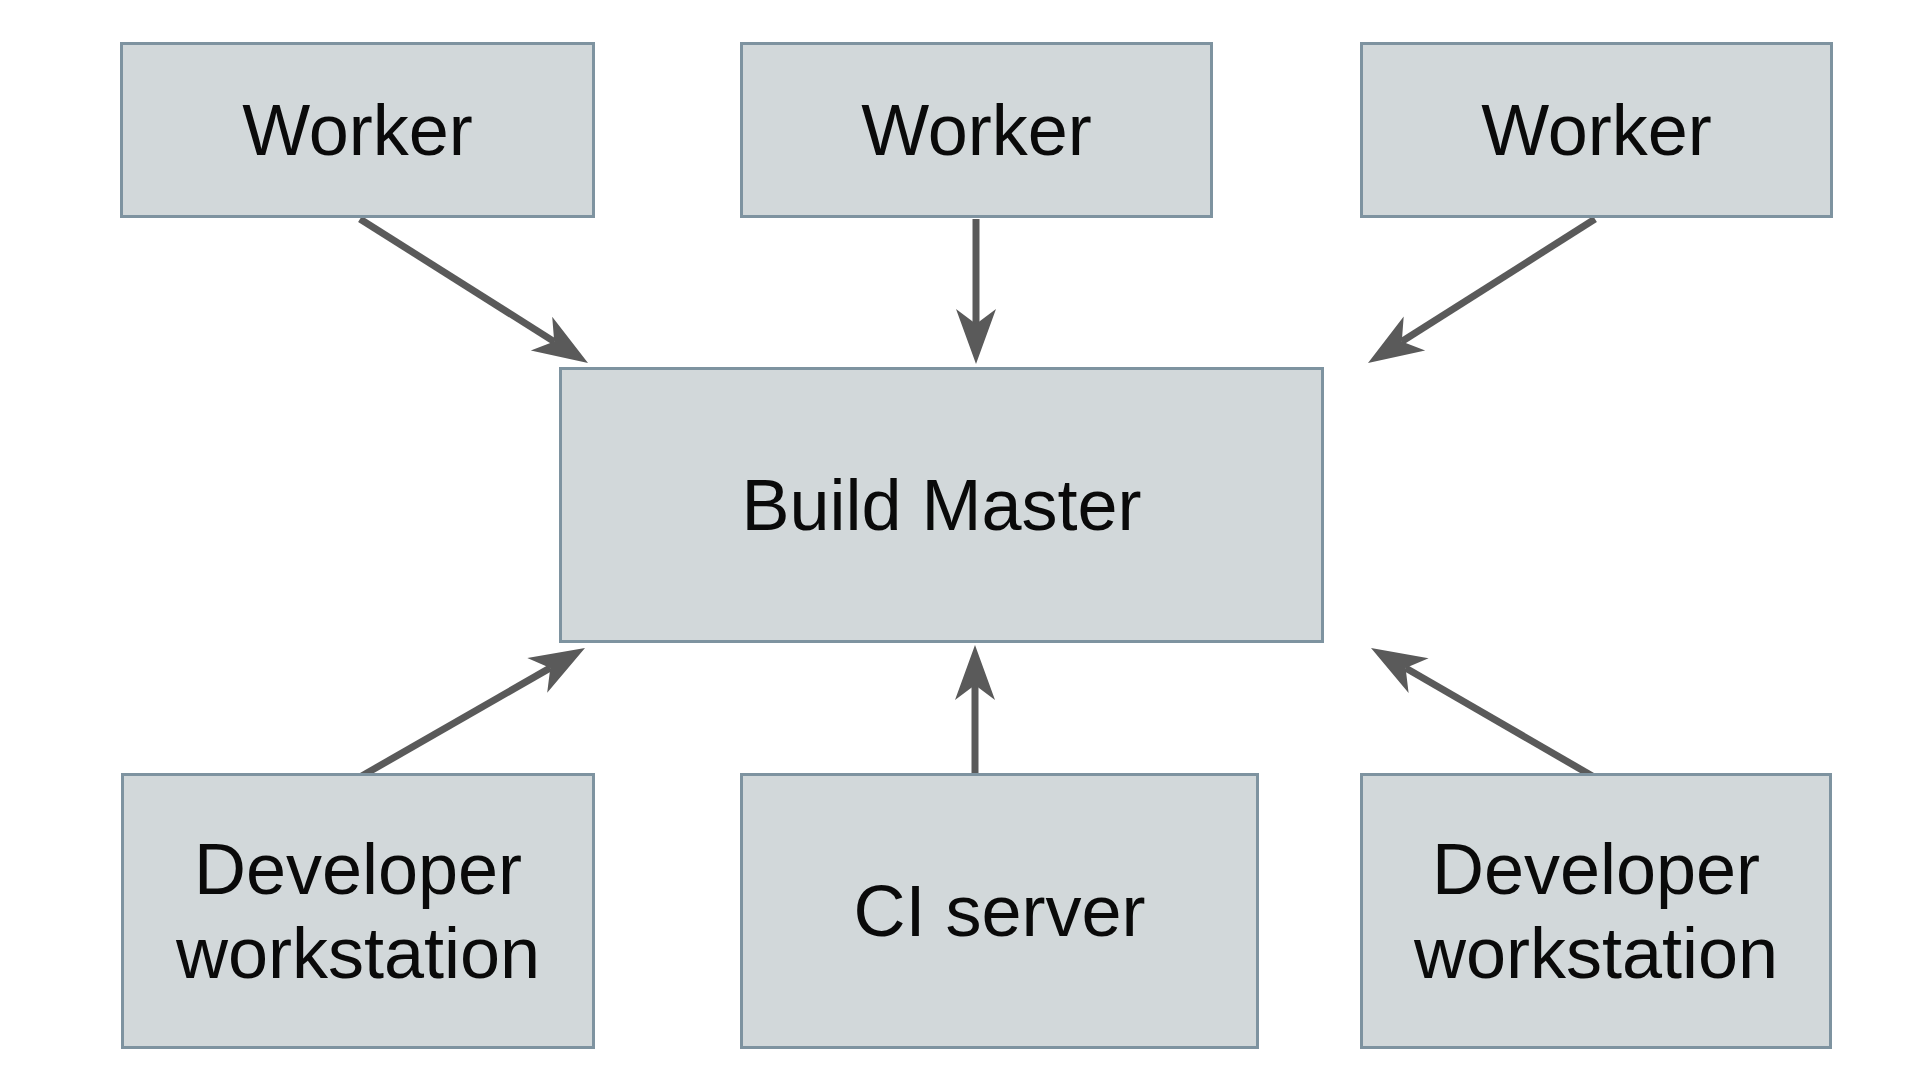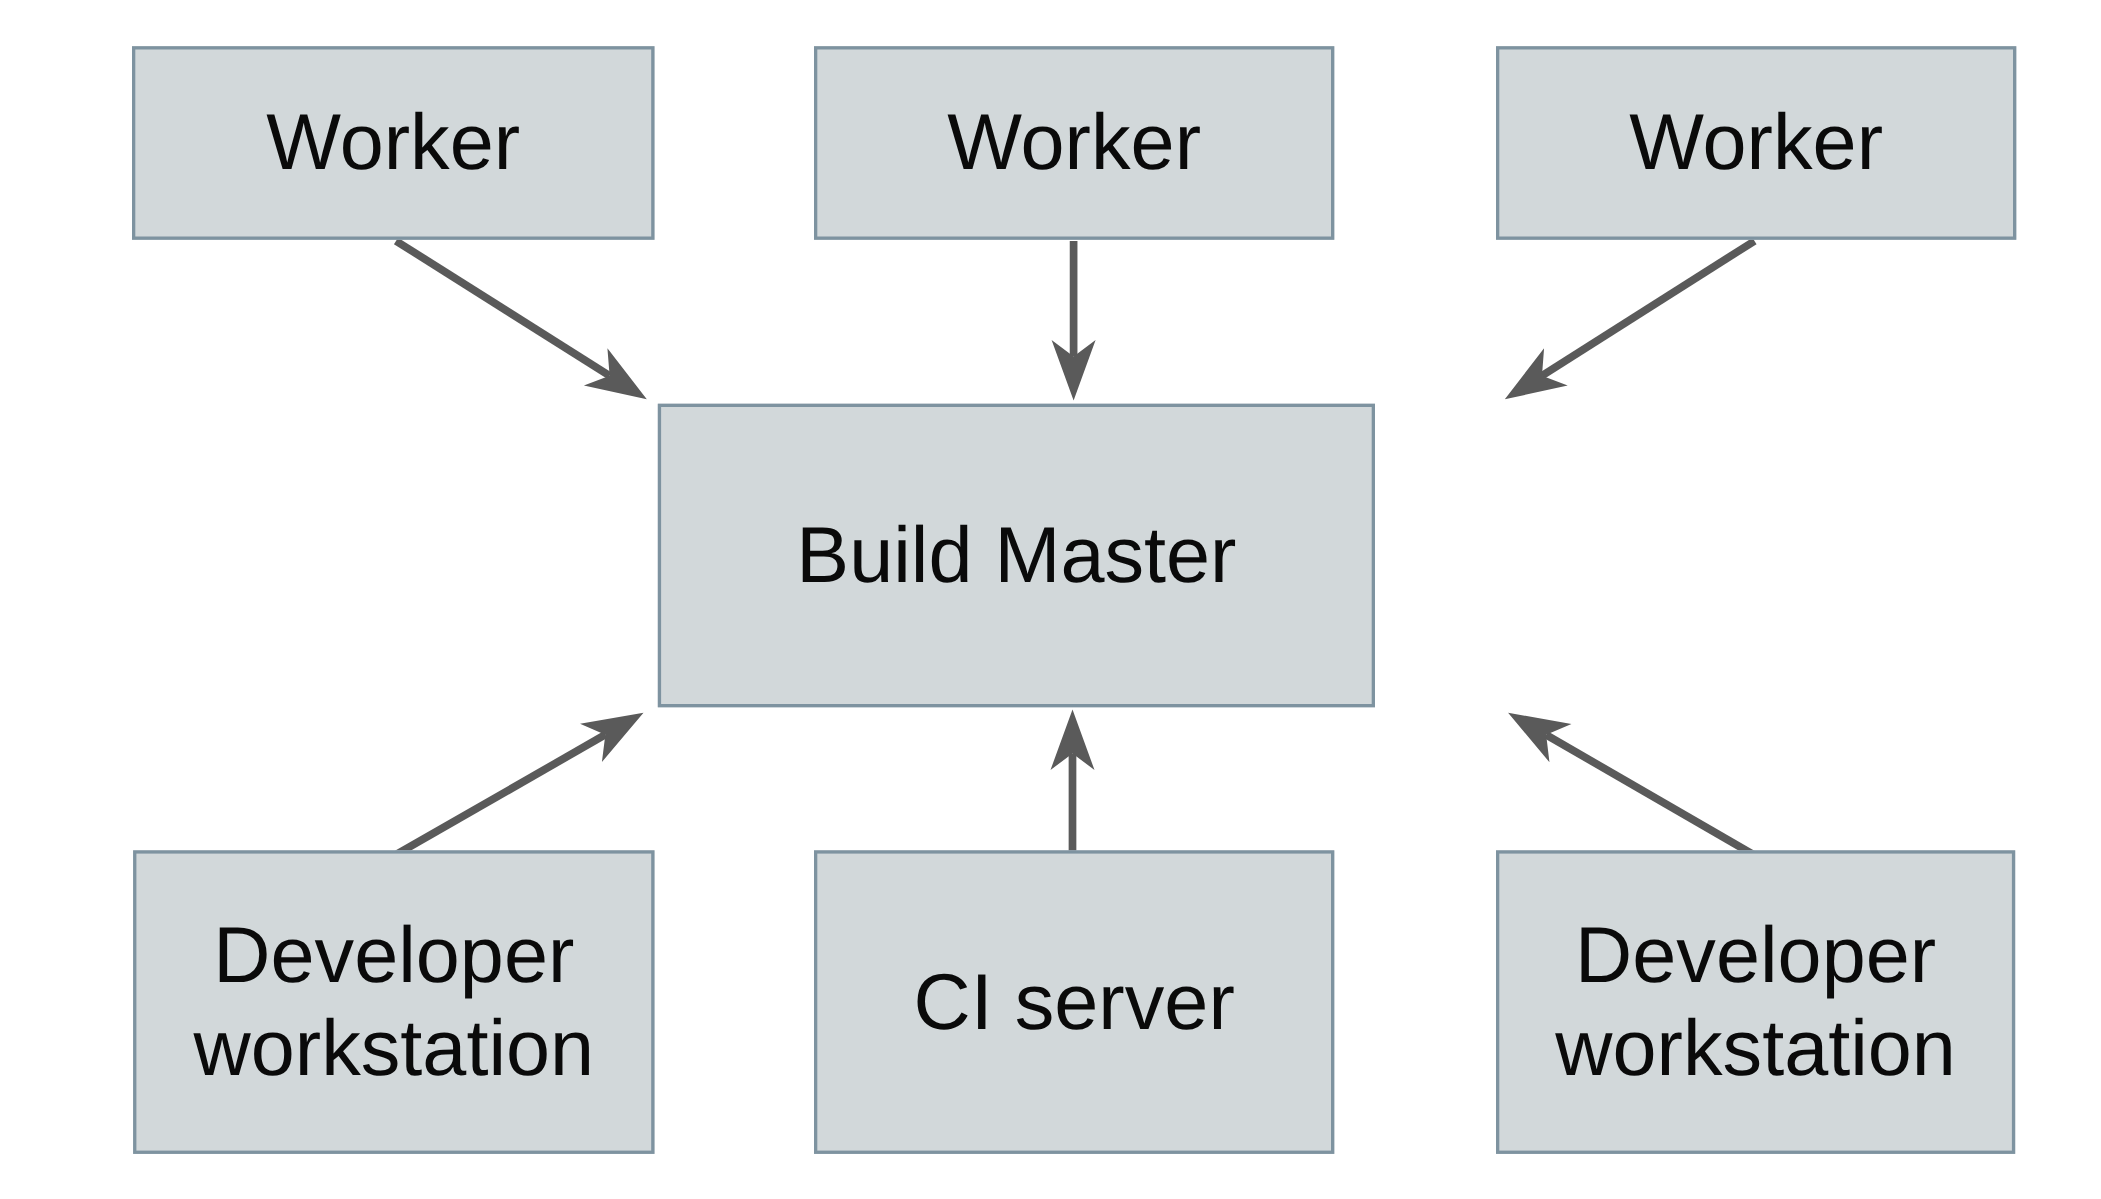--- a/index.html
+++ b/index.html
@@ -36,23 +36,23 @@
   .node-label {
     font-size: 72px;
     line-height: 1.17;
     color: var(--text, #0a0a0a);
     letter-spacing: 0;
   }
   
   .n-worker1      { left: 120px;  top: 42px;  width: 475px; height: 176px; }
   .n-worker2      { left: 740px;  top: 42px;  width: 473px; height: 176px; }
   .n-worker3      { left: 1360px; top: 42px;  width: 473px; height: 176px; }
-  .n-build-master { left: 598px;  top: 367px; width: 652px; height: 276px; }
+  .n-build-master { left: 559px;  top: 367px; width: 765px; height: 276px; }
   .n-dev1         { left: 121px;  top: 773px; width: 474px; height: 276px; }
-  .n-ci           { left: 740px;  top: 773px; width: 473px; height: 276px; }
+  .n-ci           { left: 740px;  top: 773px; width: 519px; height: 276px; }
   .n-dev2         { left: 1360px; top: 773px; width: 472px; height: 276px; }
 </style>
 </head>
 <body>
 
 <div class="canvas">
 
   <svg id="arrow-svg" class="arrows" viewBox="0 0 1910 1090" xmlns="http://www.w3.org/2000/svg">
       <line x1="360" y1="219" x2="554.1804438787611" y2="341.64028034448074" stroke="#5a5a5a" stroke-width="7"></line>
       <path d="M588,363 L530.8,350.5 L554.2,341.6 L552.2,316.7 Z" fill="#5a5a5a"></path>

